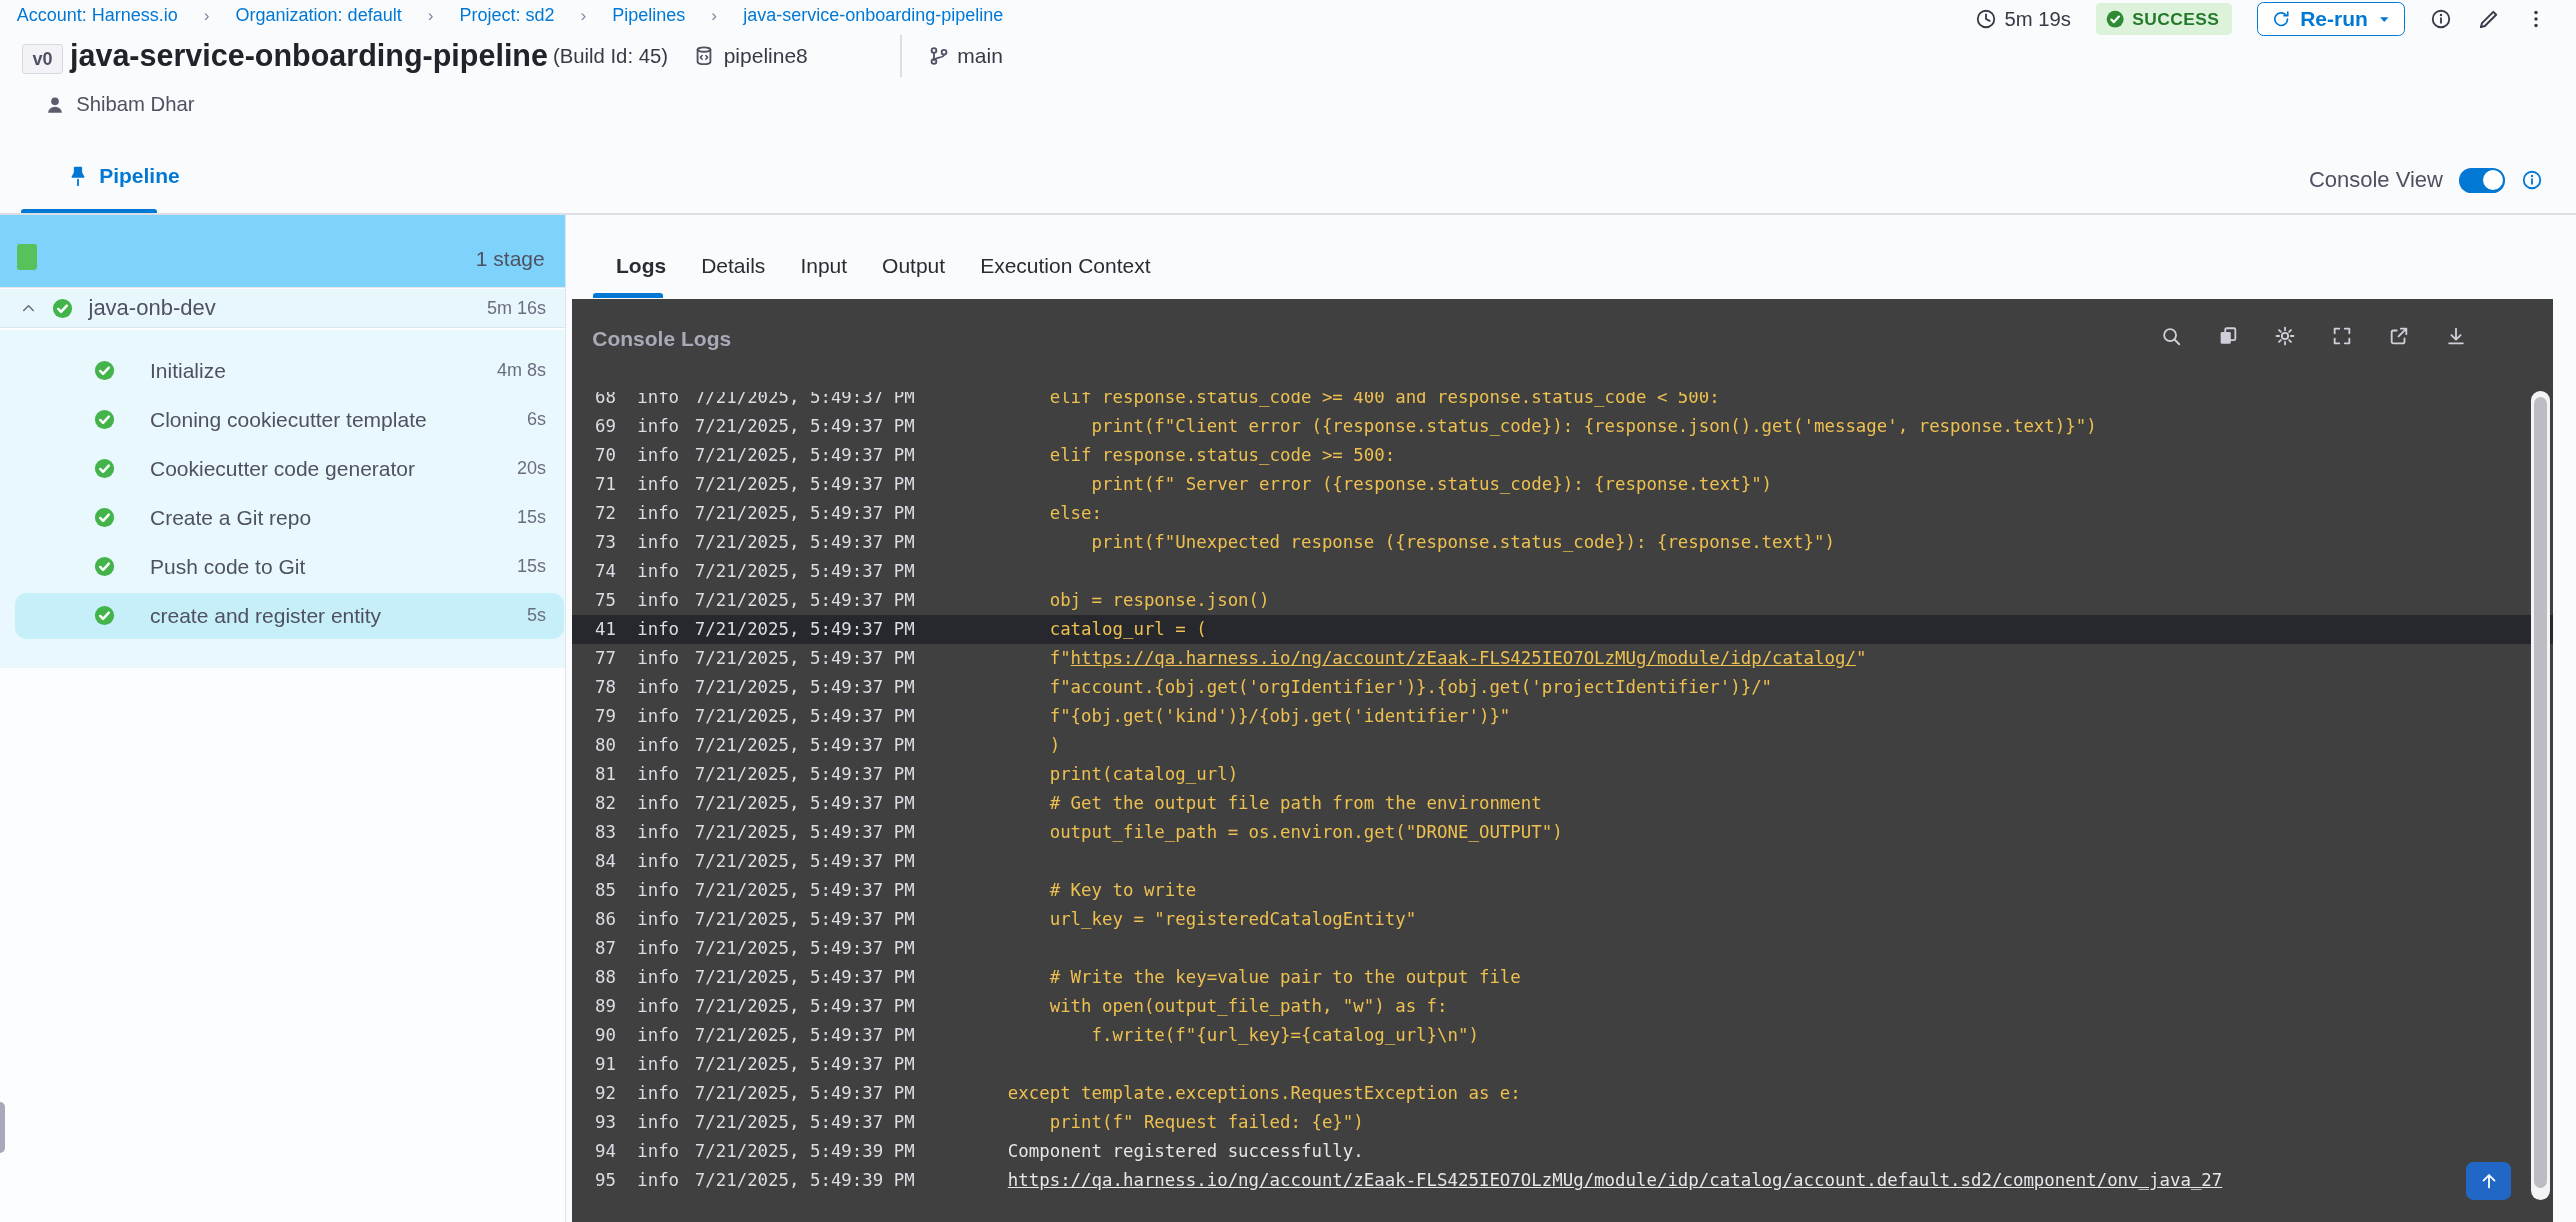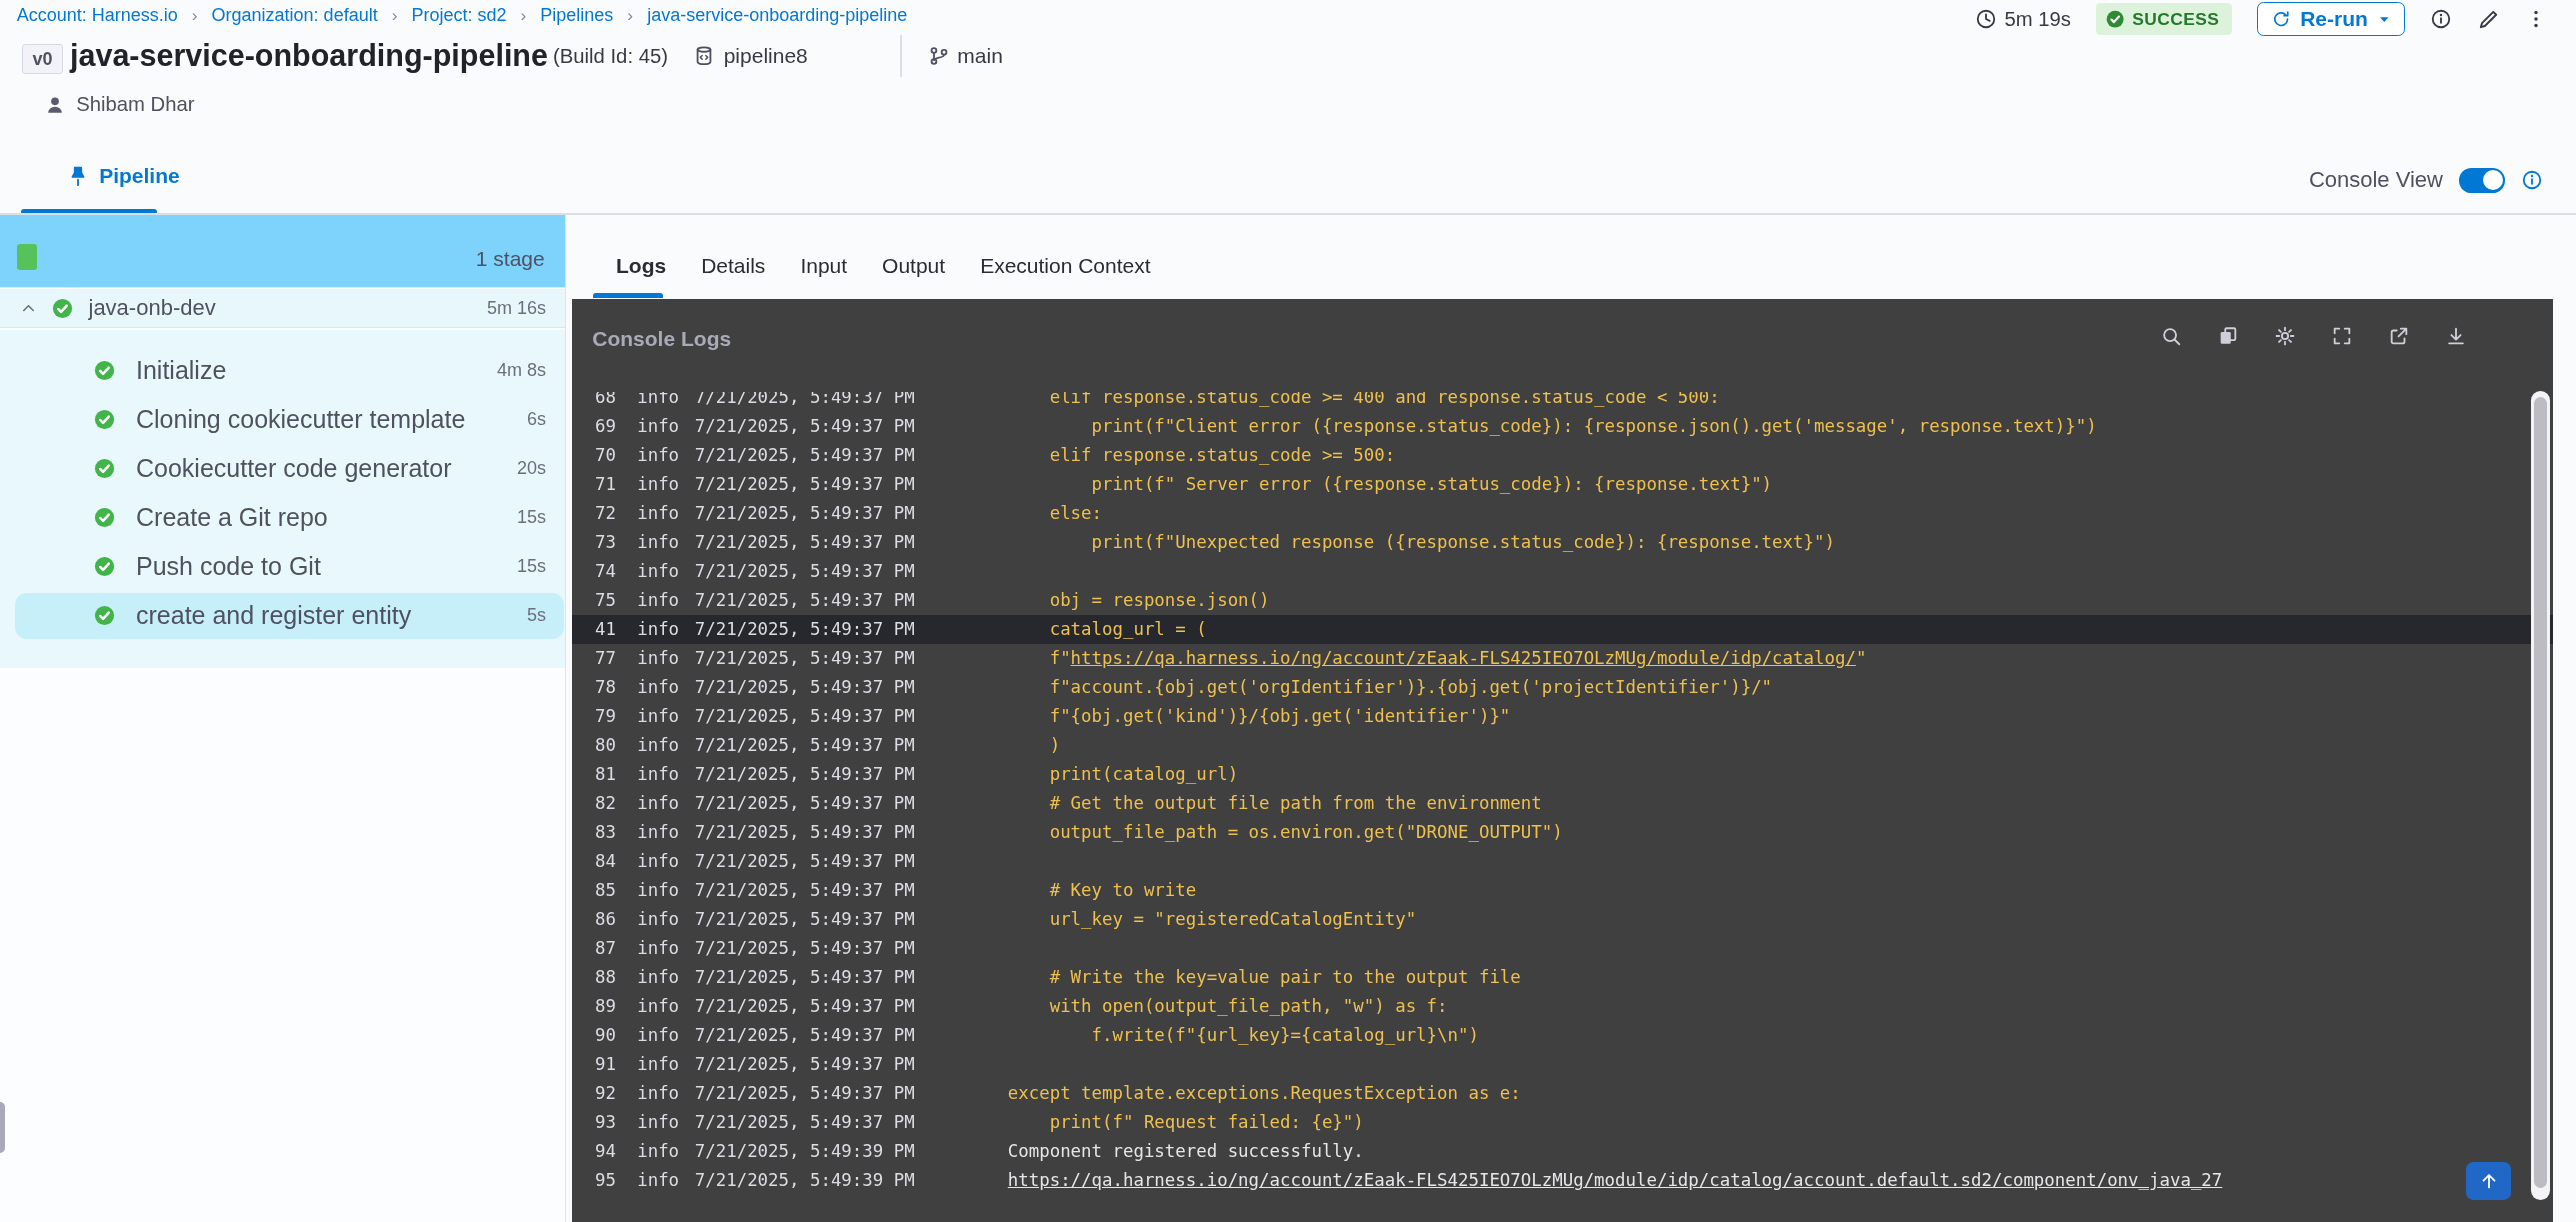--- a/index.html
+++ b/index.html
@@ -2,21 +2,21 @@
 <html style="font-size:11.6px"><head>
 <meta charset="utf-8">
 <style>
   html,body{margin:0;padding:0;background:#e9ebef;}
   *{box-sizing:border-box;}
   #app{position:relative;width:2576px;height:1223px;background:#fafbfc;overflow:hidden;
        font-family:"Liberation Sans",sans-serif;color:#383946;}
   .abs{position:absolute;}
 
   
-  .breadcrumb{left:16.7px;top:2.9px;height:25px;display:flex;align-items:center;gap:14px;
+  .breadcrumb{left:16.7px;top:2.9px;height:25px;display:flex;align-items:center;gap:26px;
               font-size:18px;color:#0278d5;}
   .crumb{cursor:pointer;}
   .crumb-sep{color:#7d87a6;font-size:17.4px;}
 
   
   .top-right{right:29px;top:0px;height:38px;display:flex;align-items:center;gap:25px;}
   .duration-top{display:flex;align-items:center;gap:7.3px;font-size:20.3px;color:#383946;}
   .status-badge{display:flex;align-items:center;gap:7.3px;background:#ddf2da;color:#237a2b;
                 font-weight:bold;font-size:17.4px;letter-spacing:0.4px;border-radius:4.4px;
                 padding:5.1px 13px 5.1px 8.7px;}
@@ -48,21 +48,21 @@
   .sidebar{left:0;top:215px;width:566px;height:1008px;background:#fcfdfe;border-right:1.5px solid #e1e3ea;}
   .stage-header{position:absolute;left:0;top:0;width:100%;height:73px;background:#7dd3fc;border-bottom:1.5px solid #e4e6ec;}
   .stage-mini{position:absolute;left:17.4px;top:29px;width:19.6px;height:26px;background:#57c15c;border-radius:2.9px;}
   .stage-count{position:absolute;right:20.3px;top:32px;font-size:21px;color:#4f5162;}
   .stage-row{position:absolute;left:0;top:74px;width:100%;height:39px;background:#e7f7fb;display:flex;
              align-items:center;padding:0 19px 0 19px;cursor:pointer;border-bottom:1.5px solid #d2e9f0;}
   .stage-name{margin-left:14.5px;font-size:22px;color:#4f5162;}
   .stage-duration{margin-left:auto;font-size:18px;color:#6c6e80;}
   .steps{position:absolute;left:0;top:115px;width:100%;height:338px;background:#e9f8fc;padding-top:16px;}
   .step{position:relative;height:49px;display:flex;align-items:center;padding-left:93px;padding-right:19px;cursor:pointer;}
-  .step-label{margin-left:20px;font-size:25px;color:#4f5162;}
+  .step-label{margin-left:34px;font-size:21px;color:#4f5162;}
   .step-duration{margin-left:auto;font-size:18px;color:#6c6e80;}
   .step.selected::before{content:"";position:absolute;left:14.5px;right:1.5px;top:1.5px;bottom:1.5px;
                          background:#c6eff9;border-radius:11.6px;}
   .step>*{position:relative;}
   .drawer-handle{left:-5.1px;top:1102px;width:10.2px;height:51px;background:#a7a9ba;border-radius:5.8px;}
 
   
   .detail-tabs{left:616px;top:244px;display:flex;gap:35px;align-items:center;height:44px;}
   .detail-tab{font-size:21px;color:#2a2b33;cursor:pointer;}
   .detail-tab.active{font-weight:bold;}

